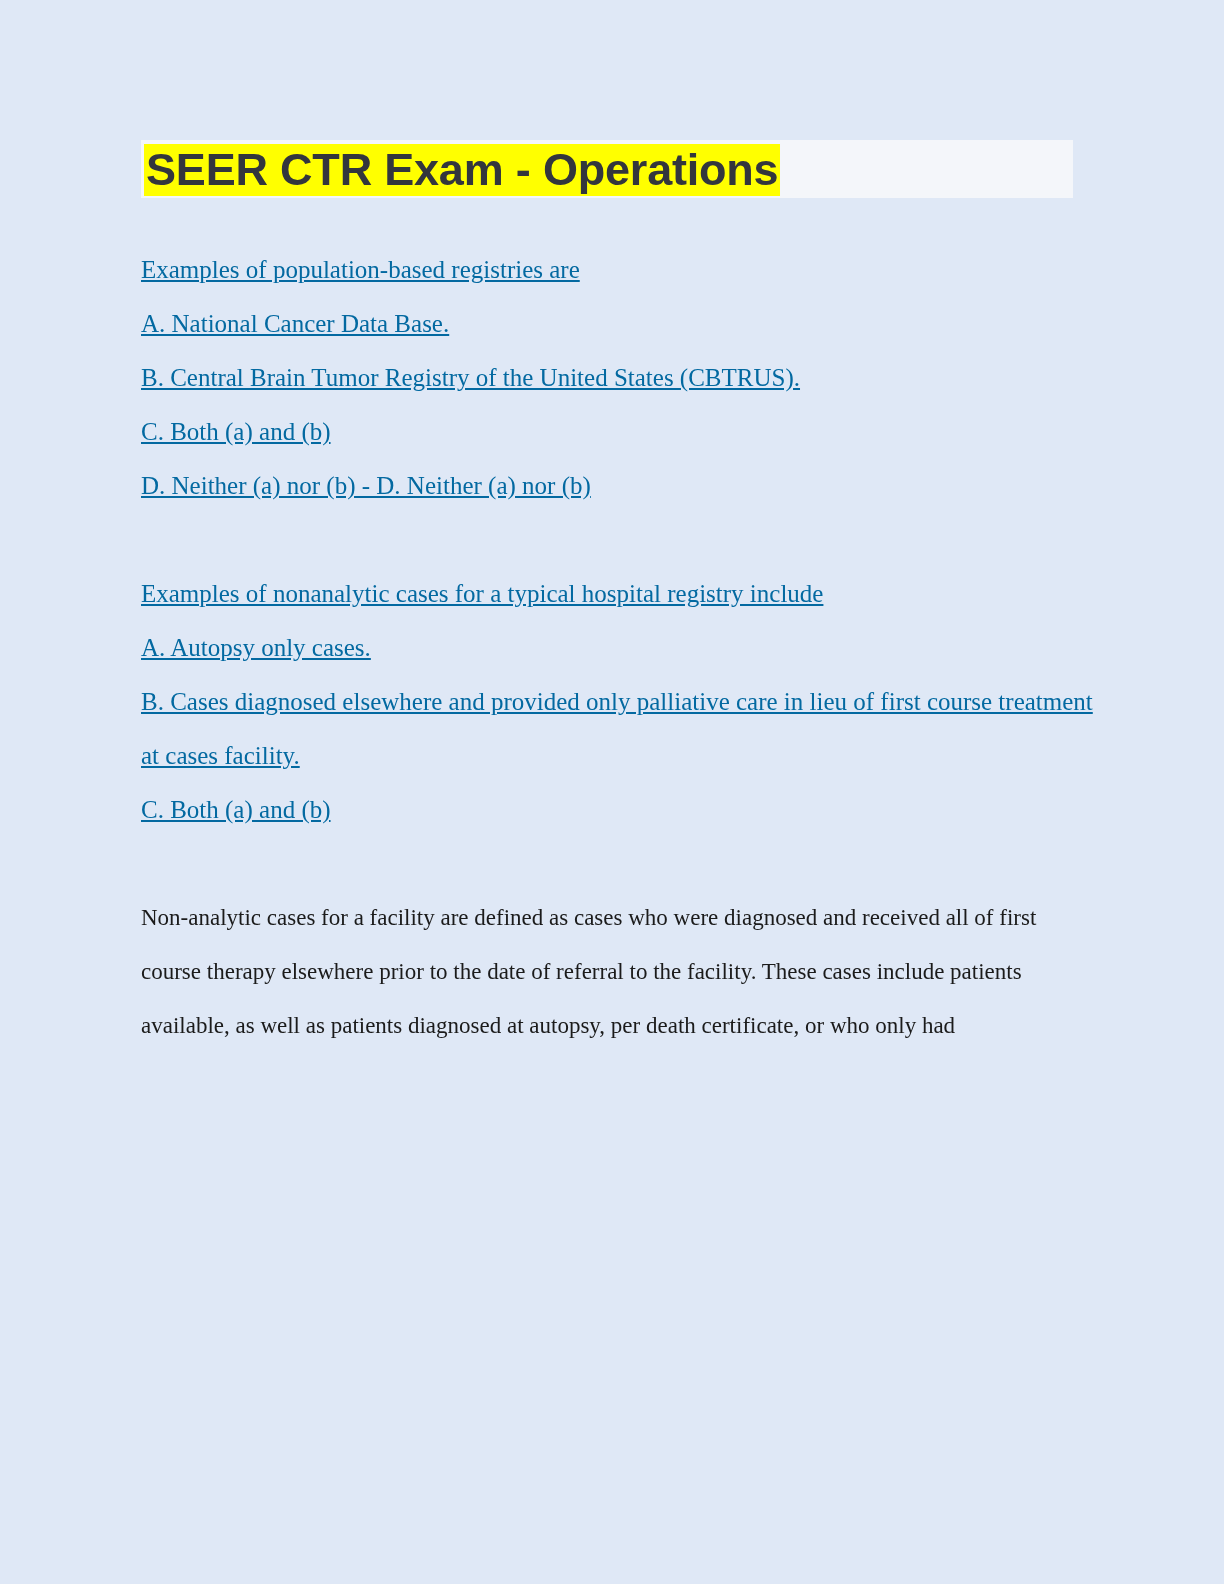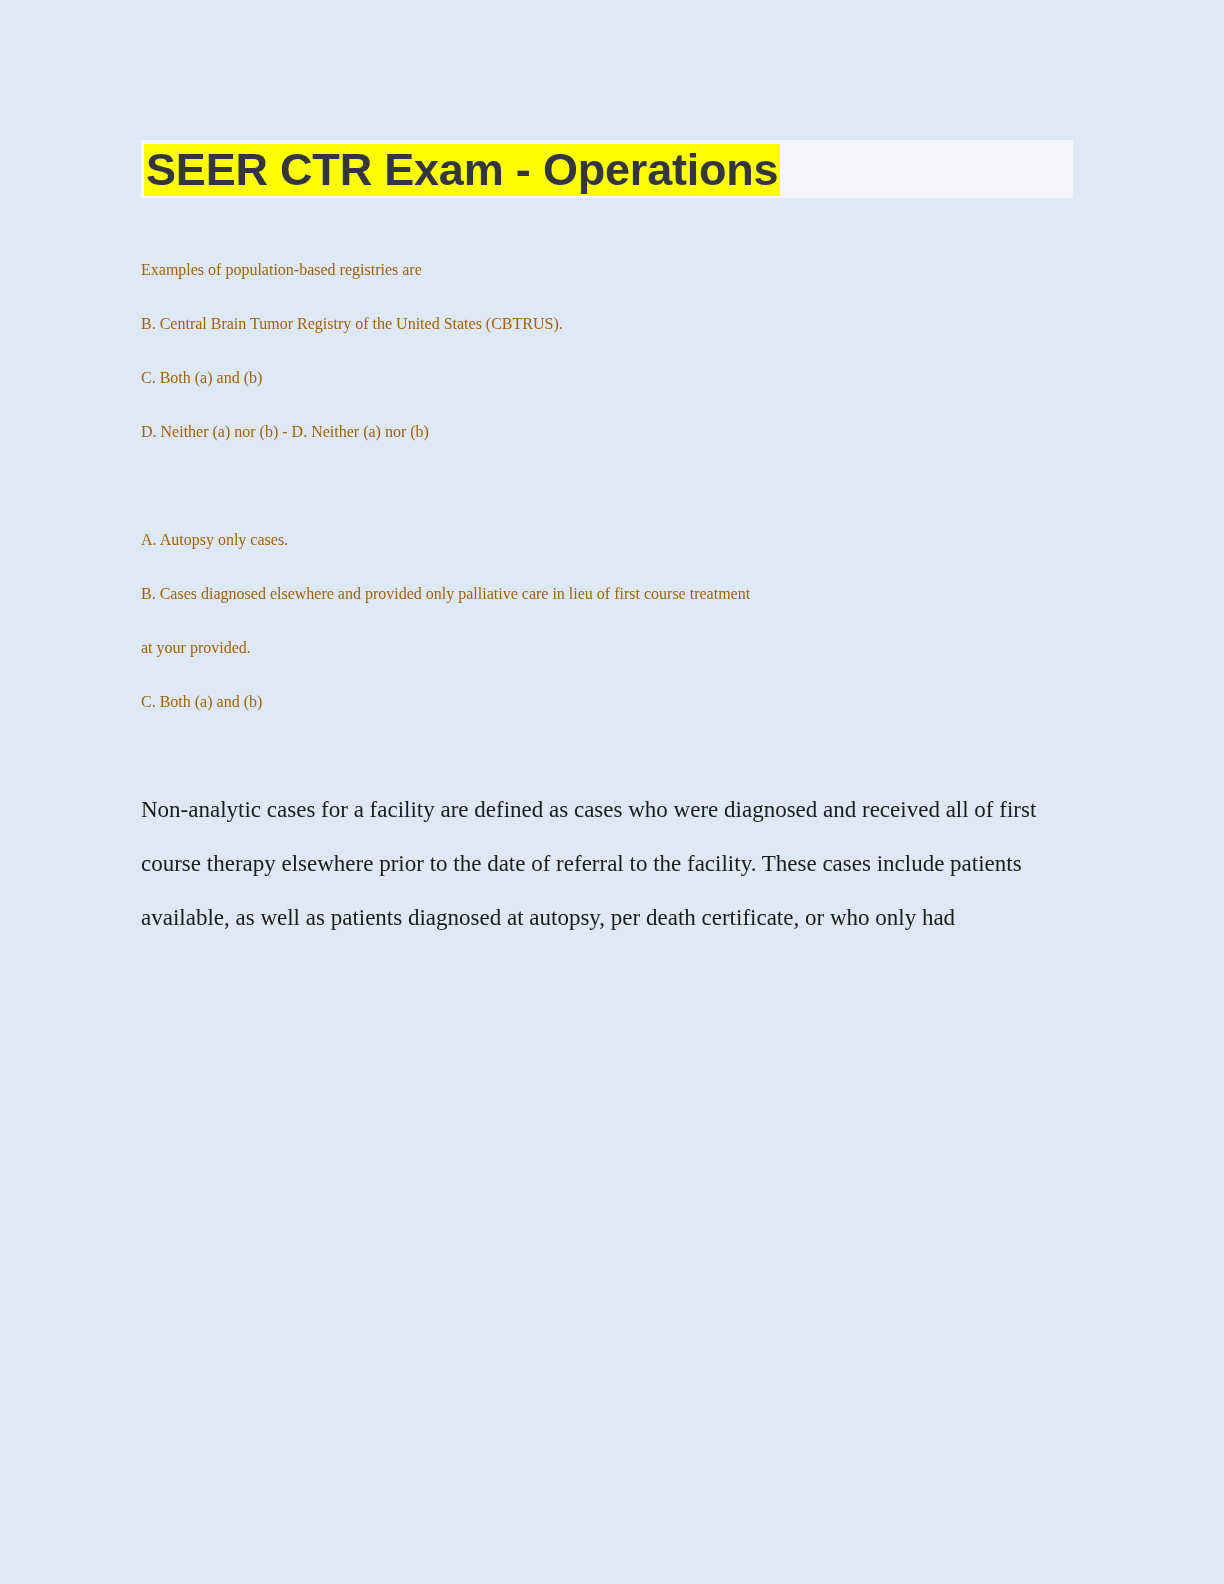--- a/index.html
+++ b/index.html
@@ -61,24 +61,25 @@
   }
 
   .block {
     margin: 0 0 54px 0;
   }
   .block:last-child {
     margin-bottom: 0;
   }
 
   .line {
-    font-size: 16px;
+    font-size: 25px;
     line-height: 54px;
-    color: #a16207;
+    color: #0369a1;
     white-space: nowrap;
+    text-decoration: underline;
   }
 
   .para {
     font-size: 23px;
     line-height: 54px;
     color: #1b1b1b;
   }
   .para .wrapline {
     white-space: nowrap;
   }
@@ -91,29 +92,31 @@
   <div class="title-band"></div>
 
   <div class="title-highlight">
     <span class="title-text">SEER CTR Exam - Operations</span>
   </div>
 
   <div class="content">
 
     <div class="block">
       <div class="line">Examples of population-based registries are</div>
+      <div class="line">A. National Cancer Data Base.</div>
       <div class="line">B. Central Brain Tumor Registry of the United States (CBTRUS).</div>
       <div class="line">C. Both (a) and (b)</div>
       <div class="line">D. Neither (a) nor (b) - D. Neither (a) nor (b)</div>
     </div>
 
     <div class="block">
+      <div class="line">Examples of nonanalytic cases for a typical hospital registry include</div>
       <div class="line">A. Autopsy only cases.</div>
       <div class="line">B. Cases diagnosed elsewhere and provided only palliative care in lieu of first course treatment</div>
-      <div class="line">at your provided.</div>
+      <div class="line">at cases facility.</div>
       <div class="line">C. Both (a) and (b)</div>
     </div>
 
     <div class="para block">
       <div class="wrapline">Non-analytic cases for a facility are defined as cases who were diagnosed and received all of first</div>
       <div class="wrapline">course therapy elsewhere prior to the date of referral to the facility. These cases include patients</div>
       <div class="wrapline">available, as well as patients diagnosed at autopsy, per death certificate, or who only had</div>
     </div>
 
   </div>

